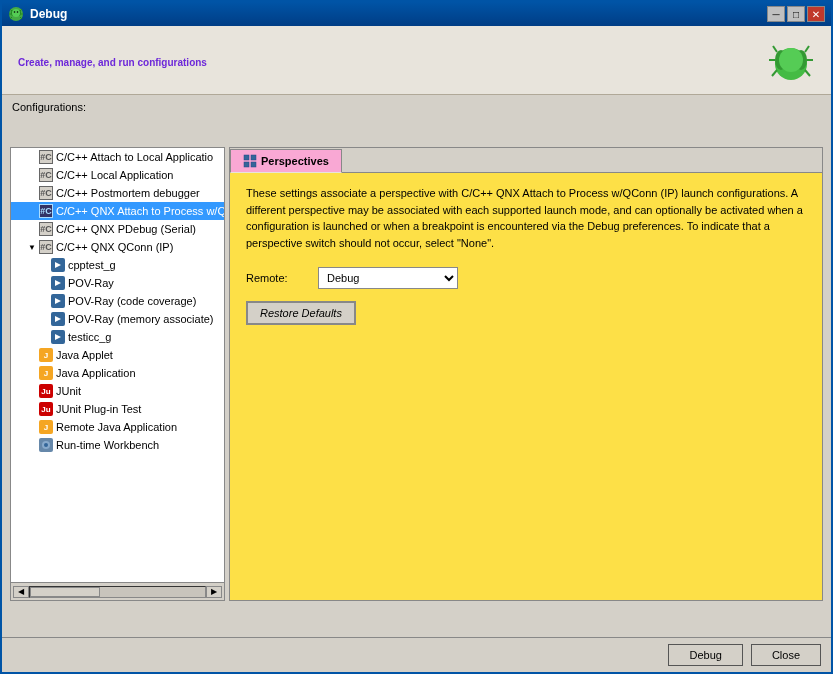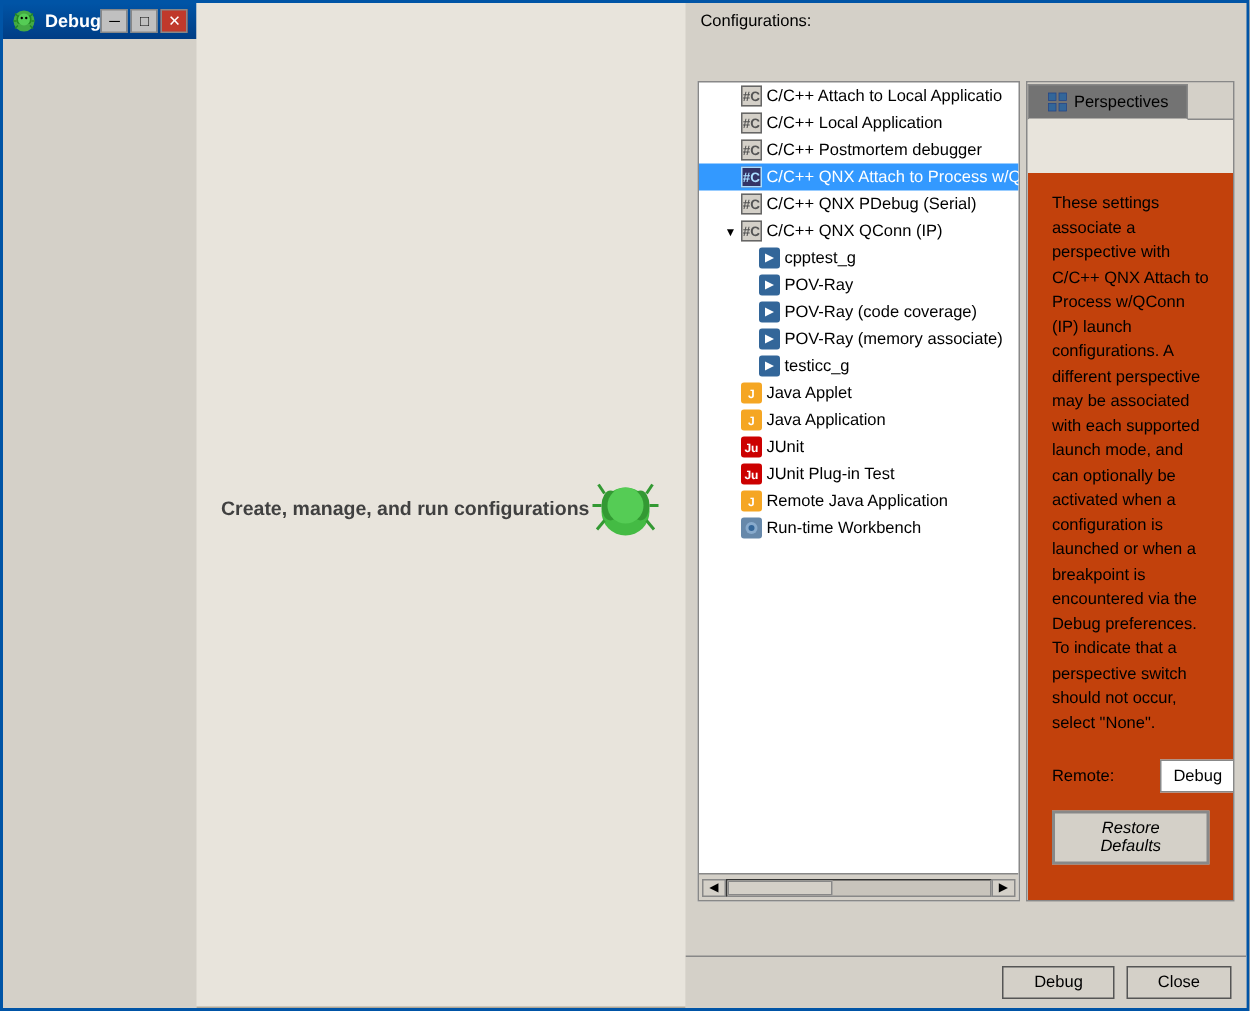--- a/index.html
+++ b/index.html
@@ -14,21 +14,21 @@
       height: 674px;
       overflow: hidden;
     }
 
     .window {
       width: 833px;
       height: 674px;
       background: #d4d0c8;
       border: 2px solid #0054a6;
       display: flex;
-      flex-direction: row;
+      flex-direction: column;
       box-shadow: 2px 2px 8px rgba(0,0,0,0.5);
     }
 
     .title-bar {
       background: linear-gradient(to bottom, #0054a6, #003d85);
       color: white;
       padding: 4px 6px;
       display: flex;
       align-items: center;
       justify-content: space-between;
@@ -80,23 +80,23 @@
       background: #e8e4dc;
       padding: 12px 16px 8px 16px;
       display: flex;
       align-items: center;
       justify-content: space-between;
       border-bottom: 1px solid #b0a898;
       flex-shrink: 0;
     }
 
     .window-header-title {
-      font-size: 13px;
+      font-size: 10px;
       font-weight: bold;
-      color: #404040;
+      color: #6d28d9;
     }
 
     .bug-icon {
       width: 48px;
       height: 48px;
     }
 
     .window-content {
       display: flex;
       flex-direction: column;
@@ -205,39 +205,39 @@
       font-size: 11px;
       display: flex;
       align-items: center;
       gap: 4px;
       margin-right: 2px;
       position: relative;
       top: 1px;
     }
 
     .tab.active {
-      background: #737373;
+      background: #f9a8d4;
       border-bottom: 1px solid #e8e4dc;
       z-index: 1;
+      font-weight: bold;
     }
 
     .tab-icon {
       width: 14px;
       height: 14px;
       display: inline-flex;
       align-items: center;
       justify-content: center;
     }
 
     .tab-content {
       flex: 1;
       padding: 12px 16px;
       overflow-y: auto;
-      background: #c2410c;
-      margin-top: 35px;
+      background: #fde047;
     }
 
     .perspectives-text {
       font-size: 11px;
       color: #000;
       line-height: 1.5;
       margin-bottom: 16px;
     }
 
     .form-row {

